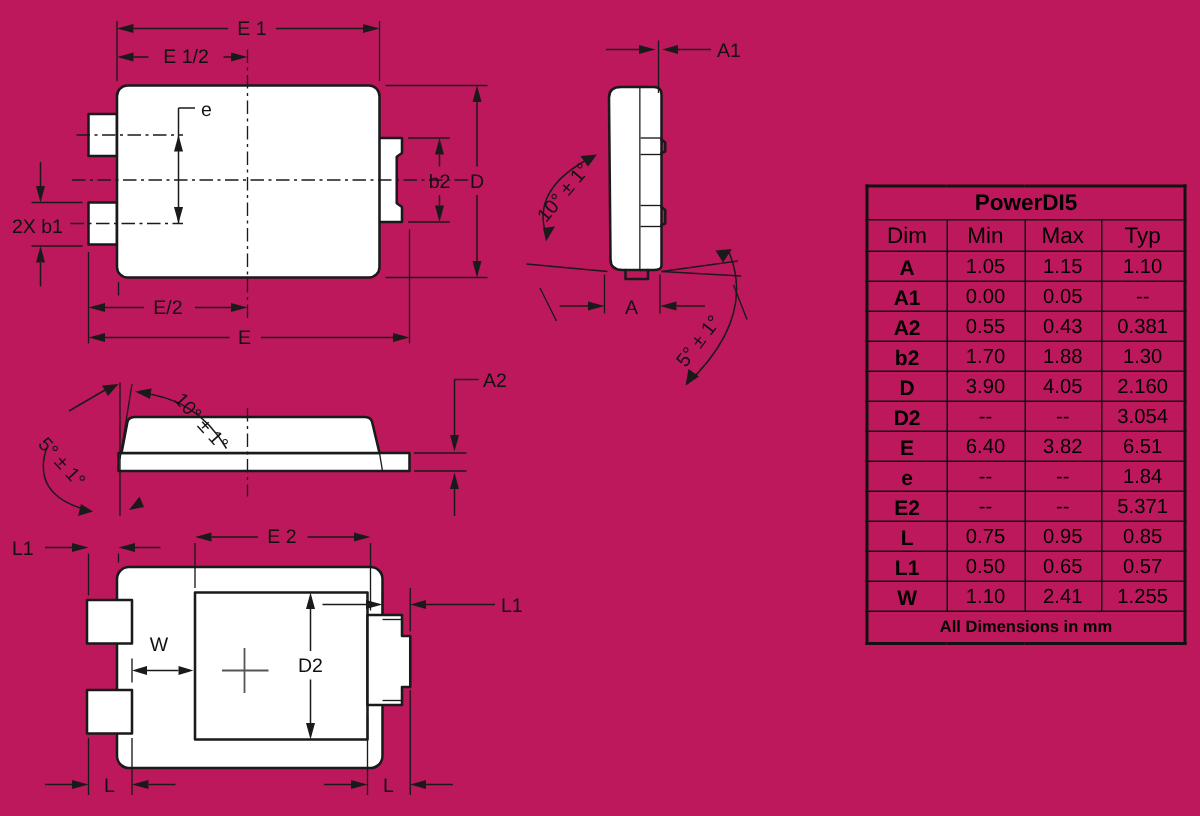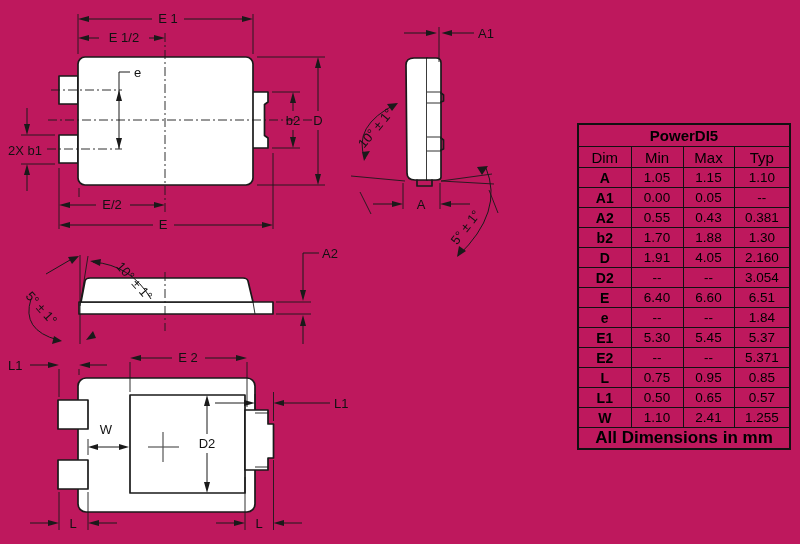--- a/index.html
+++ b/index.html
@@ -15,21 +15,21 @@
   .crs{stroke:#555;stroke-width:1.2;fill:none;}
   .pkg-table{position:absolute;left:577px;top:123px;width:198px;}
   .pkg-table table{border-collapse:collapse;width:212px;table-layout:fixed;
       font-family:"Liberation Sans",sans-serif;color:#000;}
   .pkg-table td,.pkg-table th{border:1.5px solid #111;text-align:center;padding:0;
       height:19px;font-size:13.5px;overflow:hidden;white-space:nowrap;}
   .pkg-table table{border:2px solid #111;}
   .pkg-table .ttl{font-size:15px;font-weight:bold;height:21px;}
   .pkg-table th{font-size:15px;font-weight:normal;height:20px;margin-left:13px;}
   .pkg-table td.dim{font-weight:bold;font-size:14px;}
-  .pkg-table .ftr{font-weight:bold;font-size:17px;height:20px;}
+  .pkg-table .ftr{font-weight:bold;font-size:11px;height:20px;}
   .c0{width:53px;} .c1{width:52px;} .c2{width:51px;} .c3{width:56px;}
 </style>
 </head>
 <body>
 
 <div id="canvas">
 
 <svg width="800" height="544" viewBox="0 0 800 544">
 
   <g>
@@ -282,47 +282,41 @@
             <td>0.381</td>
           </tr>
           <tr>
             <td class="dim">b2</td>
             <td>1.70</td>
             <td>1.88</td>
             <td>1.30</td>
           </tr>
           <tr>
             <td class="dim">D</td>
-            <td>1.91</td>
+            <td>3.90</td>
             <td>4.05</td>
             <td>2.160</td>
           </tr>
           <tr>
             <td class="dim">D2</td>
             <td>--</td>
             <td>--</td>
             <td>3.054</td>
           </tr>
           <tr>
             <td class="dim">E</td>
             <td>6.40</td>
-            <td>6.60</td>
+            <td>3.82</td>
             <td>6.51</td>
           </tr>
           <tr>
             <td class="dim">e</td>
             <td>--</td>
             <td>--</td>
             <td>1.84</td>
-          </tr>
-          <tr>
-            <td class="dim">E1</td>
-            <td>5.30</td>
-            <td>5.45</td>
-            <td>5.37</td>
           </tr>
           <tr>
             <td class="dim">E2</td>
             <td>--</td>
             <td>--</td>
             <td>5.371</td>
           </tr>
           <tr>
             <td class="dim">L</td>
             <td>0.75</td>

